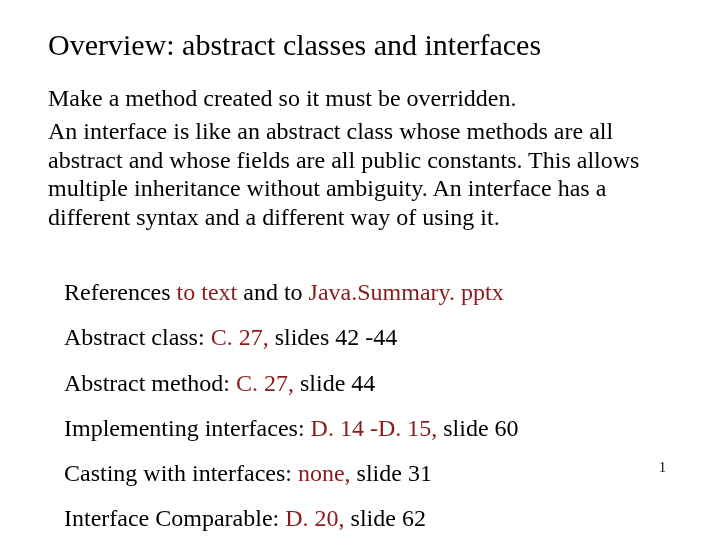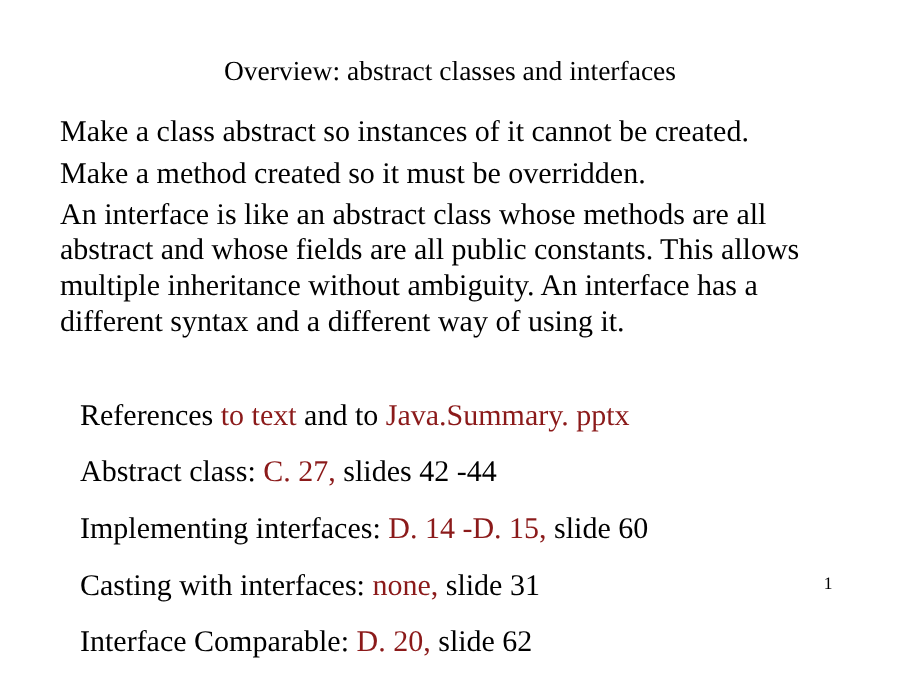--- a/index.html
+++ b/index.html
@@ -12,23 +12,22 @@
     color: #000;
   }
   .slide {
     box-sizing: border-box;
     width: 720px;
     height: 540px;
     padding: 28px 48px 20px 48px;
     position: relative;
   }
   .title {
-    font-size: 22px;
-    text-align: center;
-    margin: 16px 0 22px 0;
+    font-size: 30px;
+    margin: 0 0 22px 0;
     color: #000;
     font-weight: normal;
   }
   .body-text {
     font-size: 24px;
     line-height: 1.2;
     margin: 0 0 4px 0;
   }
   .gap {
     height: 26px;
@@ -46,34 +45,36 @@
     font-size: 14px;
   }
 </style>
 </head>
 <body>
 
 <div class="slide">
 
   <h1 class="title">Overview: abstract classes and interfaces</h1>
 
-  <p class="body-text">Make a class abstract so instances of it cannot be created.</p>
   <p class="body-text">Make a method created so it must be overridden.</p>
   <p class="body-text">An interface is like an abstract class whose methods are all abstract and whose fields are all public constants. This allows multiple inheritance without ambiguity. An interface has a different syntax and a different way of using it.</p>
 
   <div class="gap"></div>
 
   <p class="ref-line">
     <span>References </span><span class="maroon">to text</span><span> and to </span><span class="maroon">Java.Summary. pptx</span>
   </p>
 
   <p class="ref-line">
     <span>Abstract class: </span><span class="maroon">C. 27,</span><span>  slides 42 -44</span>
   </p>
 
+  <p class="ref-line">
+    <span>Abstract method: </span><span class="maroon">C. 27,</span><span>  slide 44</span>
+  </p>
 
 
   <p class="ref-line">
     <span>Implementing interfaces: </span><span class="maroon">D. 14 -D. 15,</span><span> slide 60</span>
   </p>
 
   <p class="ref-line">
     <span>Casting with interfaces:  </span><span class="maroon">none,</span><span>   slide 31</span>
   </p>
 

